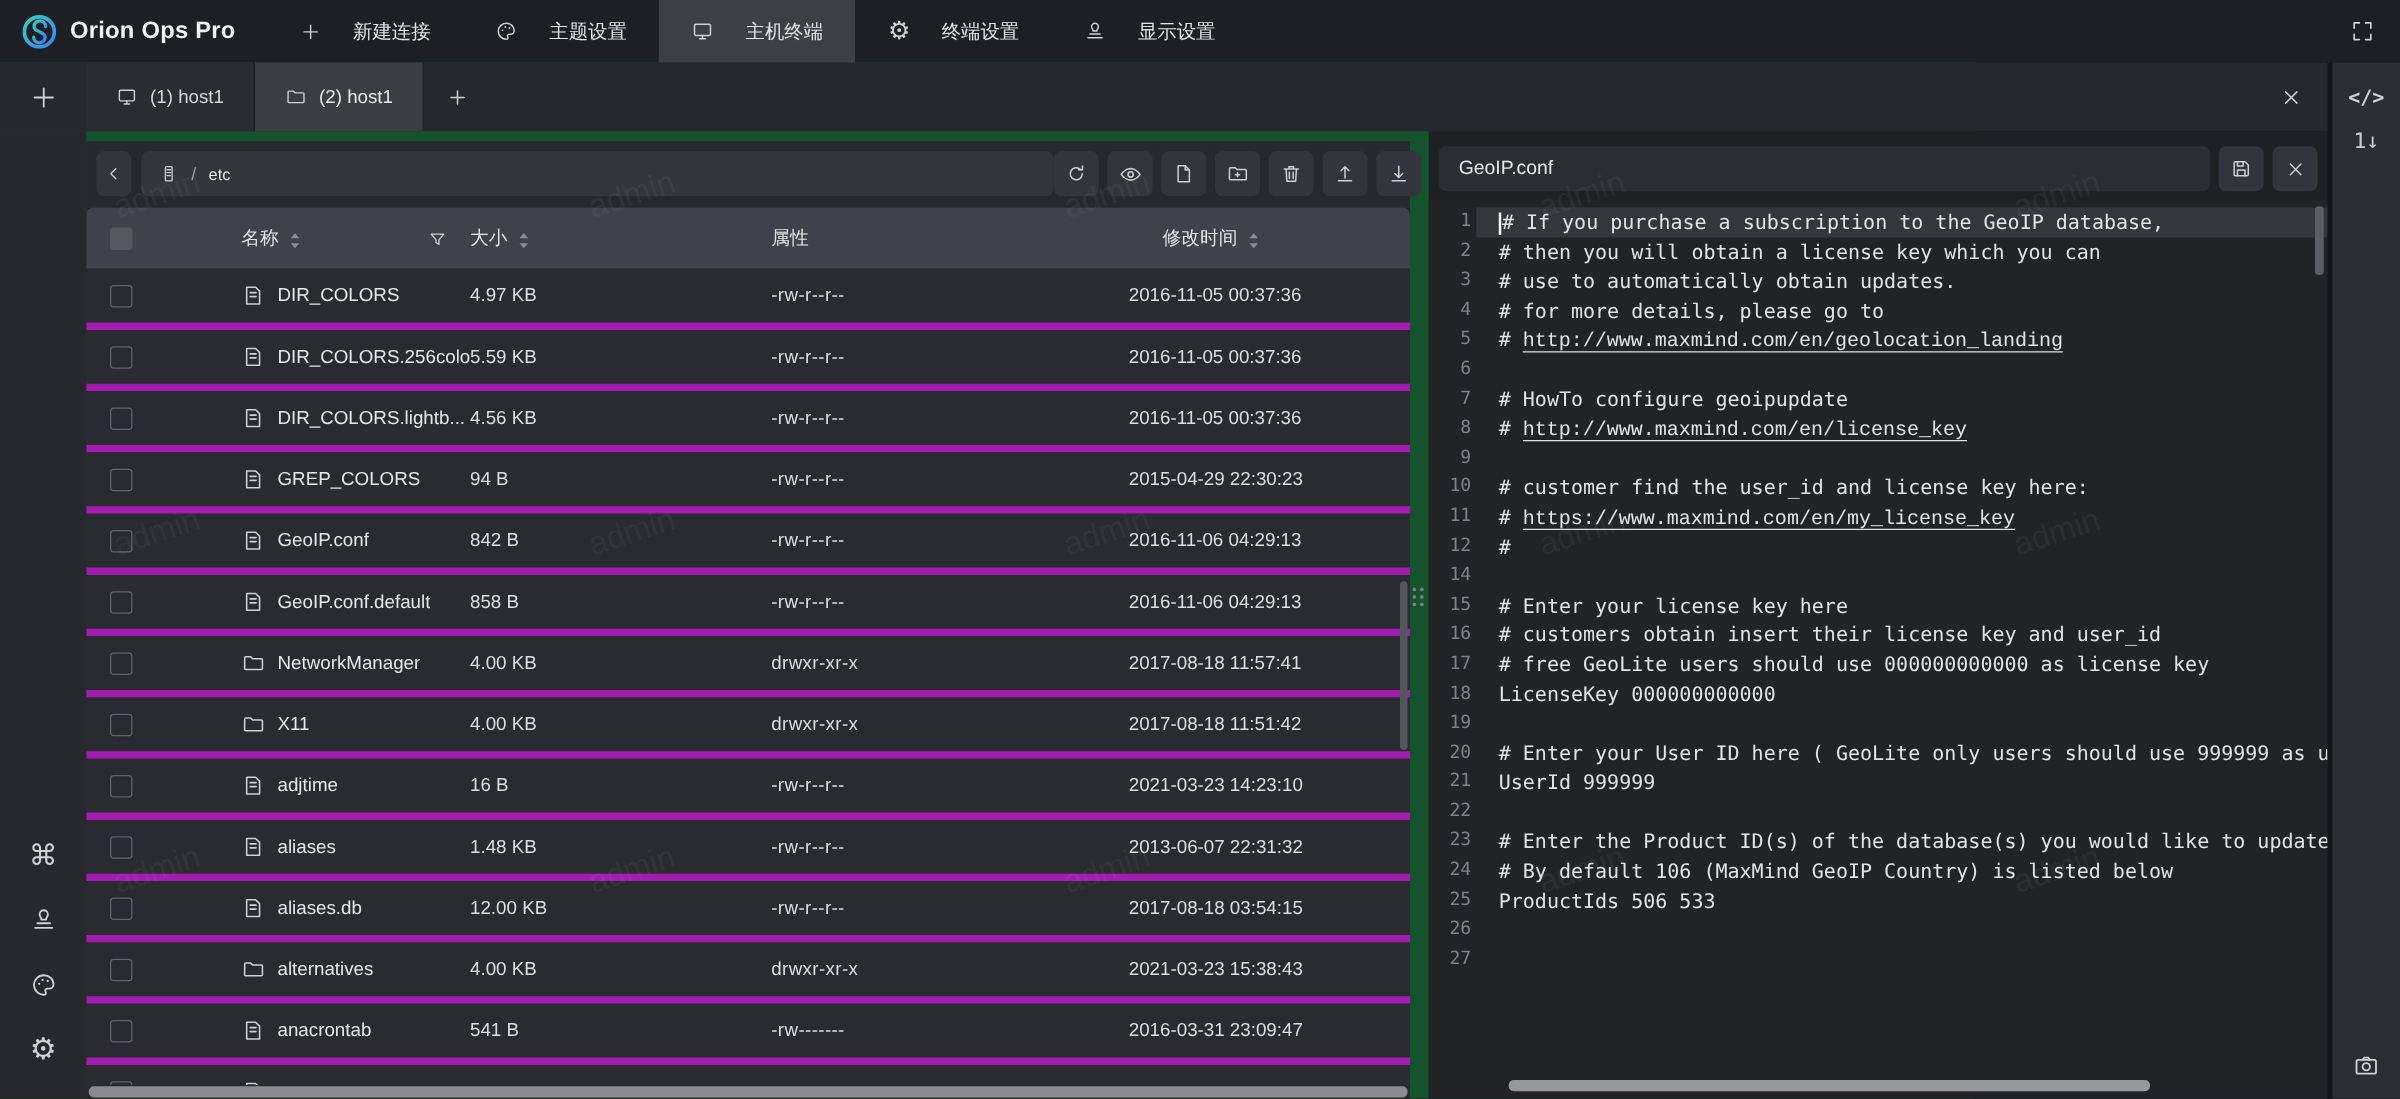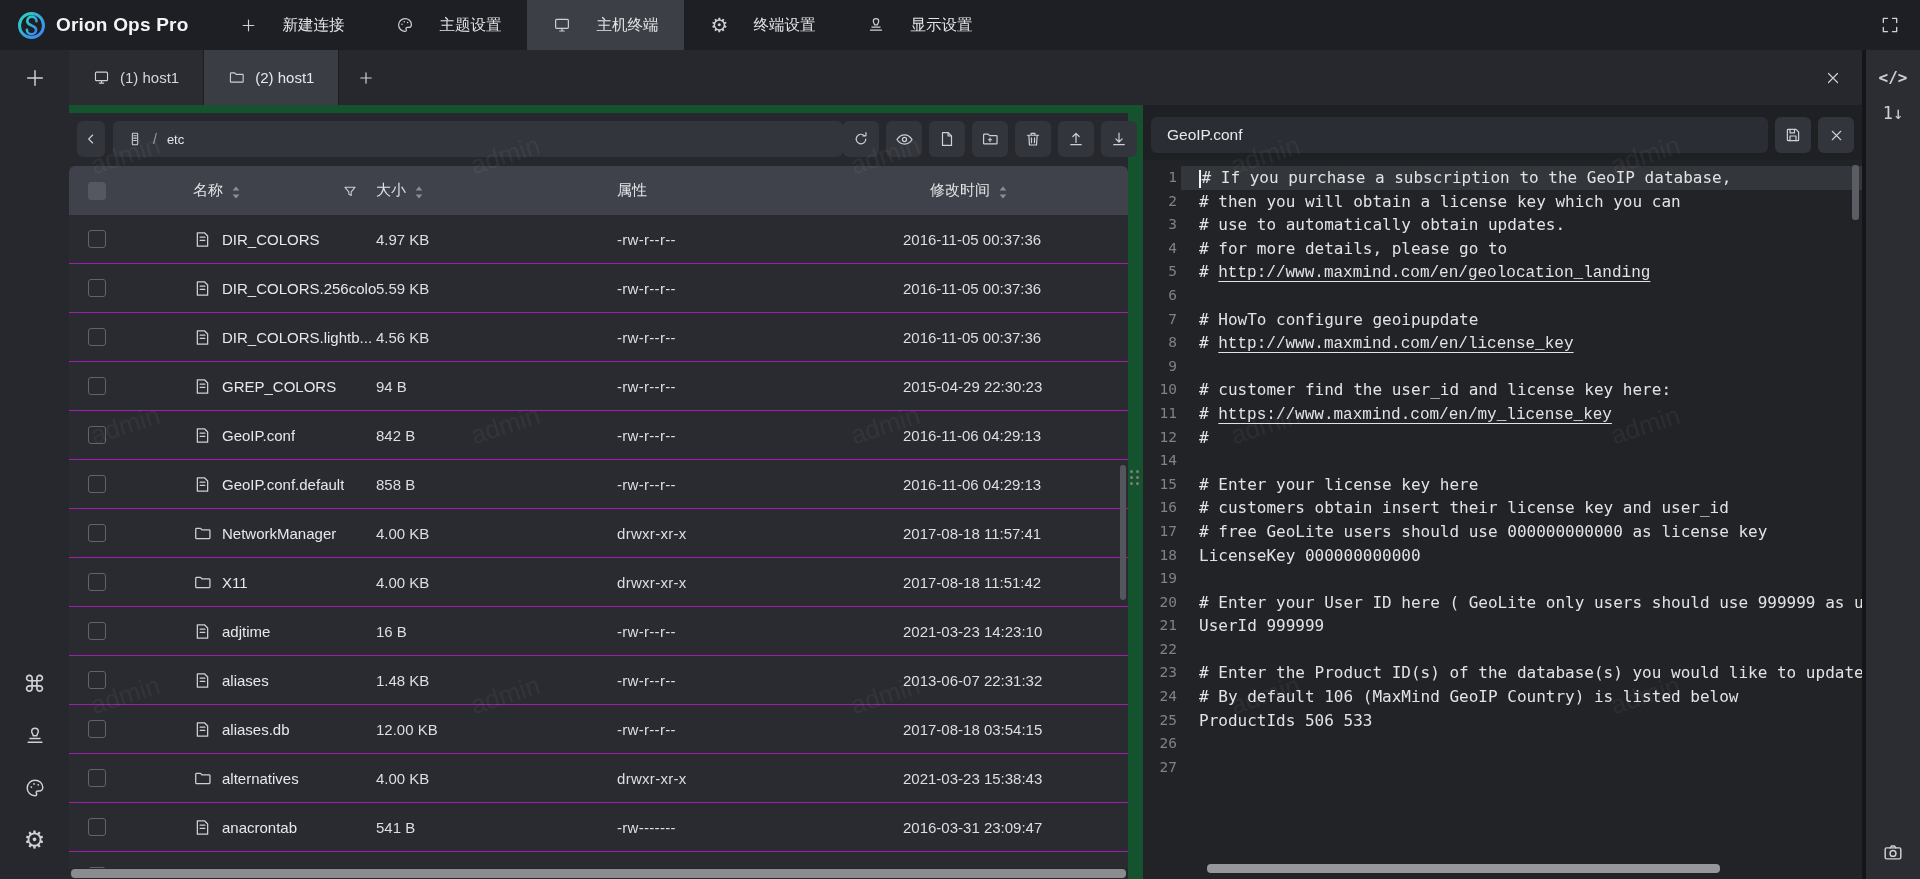--- a/index.html
+++ b/index.html
@@ -55,21 +55,21 @@
   
   .ftable { position:absolute; left:0; top:53px; right:0; bottom:11px; overflow:hidden; }
   .thead, .trow { display:grid; grid-template-columns:56px 251px 234px 290px 1fr; align-items:center; height:49px; }
   .thead { background:#3f424a; border-radius:6px 6px 0 0; }
   .thead .hlabel { font-size:15px; color:#e3e4e6; }
   .hcell { display:flex; align-items:flex-end; gap:8px; }
   .h-name { padding-left:68px; padding-right:18px; }
   .h-size { }
   .h-attr { padding-left:7px; }
   .h-time { padding-left:30px; }
-  .trow { border-bottom:1px solid #a21caf; background:#292b30; cursor:pointer; }
+  .trow { border-bottom:6px solid #a21caf; background:#292b30; cursor:pointer; }
   .cell { font-size:15px; color:#dddee1; }
   .c-check { display:flex; justify-content:center; }
   .c-name { display:flex; align-items:center; gap:10px; padding-left:68px; color:#e7e8ea; }
   .c-name .ficon { flex:none; }
   .fname { white-space:nowrap; overflow:hidden; }
   .c-attr { padding-left:7px; letter-spacing:.3px; }
   .c-time { padding-left:3px; }
   .cb { width:18px; height:18px; border:1.5px solid #61646a; border-radius:3px; display:inline-block; }
   .cb.filled { background:#55585e; border-color:#55585e; }
   .sortcaret { flex:none; }

